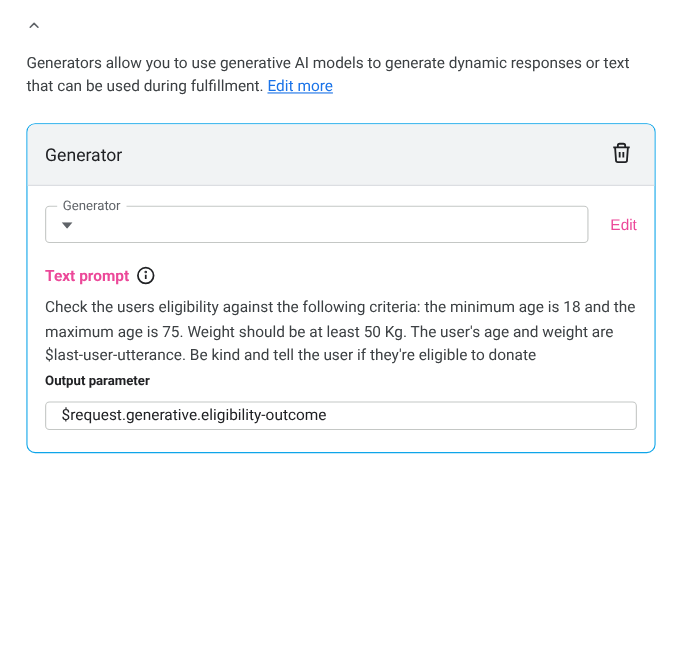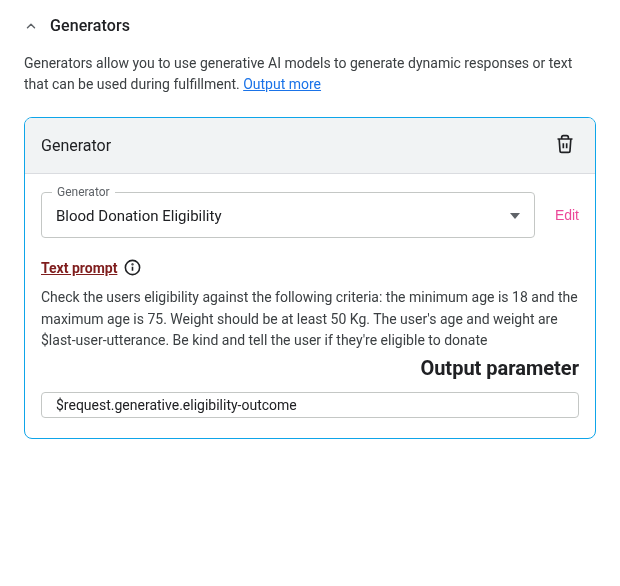--- a/index.html
+++ b/index.html
@@ -105,65 +105,62 @@
     border: none;
     cursor: pointer;
     padding: 0;
   }
   .subheading {
     display: flex;
     align-items: center;
     gap: 6px;
     font-size: 14px;
     font-weight: 700;
-    color: #7f1d1d;
+    color: #ec4899;
     margin-bottom: 10px;
-    text-decoration: underline;
   }
   .info-icon {
     display: inline-flex;
     align-items: center;
     justify-content: center;
   }
   .prompt-text {
     font-size: 14px;
     line-height: 1.55;
     color: #3c4043;
     margin-bottom: 4px;
   }
   .output-subheading {
-    font-size: 20px;
+    font-size: 12px;
     font-weight: 700;
     color: #202124;
     margin-bottom: 12px;
-    text-align: right;
   }
   .output-field {
     border: 1px solid #c4c7c5;
     border-radius: 4px;
     padding: 4px 14px;
     font-size: 14px;
     color: #202124;
     background: #fff;
   }
 </style>
 </head>
 <body>
 
 <div class="section-header">
   <span class="chevron">
     <svg width="14" height="14" viewBox="0 0 24 24" fill="none" stroke="#5f6368" stroke-width="2.5" stroke-linecap="round" stroke-linejoin="round">
         <polyline points="18 15 12 9 6 15"></polyline>
       </svg>
   </span>
-  <span class="section-title">Generators</span>
 </div>
 
 <p class="description">
-  <span>Generators allow you to use generative AI models to generate dynamic responses or text that can be used during fulfillment. </span><a href="#">Output more</a>
+  <span>Generators allow you to use generative AI models to generate dynamic responses or text that can be used during fulfillment. </span><a href="#">Edit more</a>
 </p>
 
 <div class="card">
   <div class="card-header">
     <span class="card-header-title">Generator</span>
     <button class="delete-btn">
       <span>
         <svg width="20" height="20" viewBox="0 0 24 24" fill="none" stroke="#202124" stroke-width="2">
             <polyline points="3 6 5 6 21 6"></polyline>
             <path d="M19 6l-1 14a2 2 0 0 1-2 2H8a2 2 0 0 1-2-2L5 6"></path>
@@ -172,21 +169,20 @@
             <path d="M8 6V4a2 2 0 0 1 2-2h4a2 2 0 0 1 2 2v2"></path>
           </svg>
       </span>
     </button>
   </div>
 
   <div class="card-body">
     <div class="select-row">
       <div class="outlined-field">
         <span class="floating-label">Generator</span>
-        <span class="select-value">Blood Donation Eligibility</span>
         <span class="dropdown-arrow">
           <svg width="10" height="6" viewBox="0 0 10 6">
               <path d="M0 0l5 6 5-6z"></path>
             </svg>
         </span>
       </div>
       <button class="edit-link">Edit</button>
     </div>
 
     <div class="subheading">

